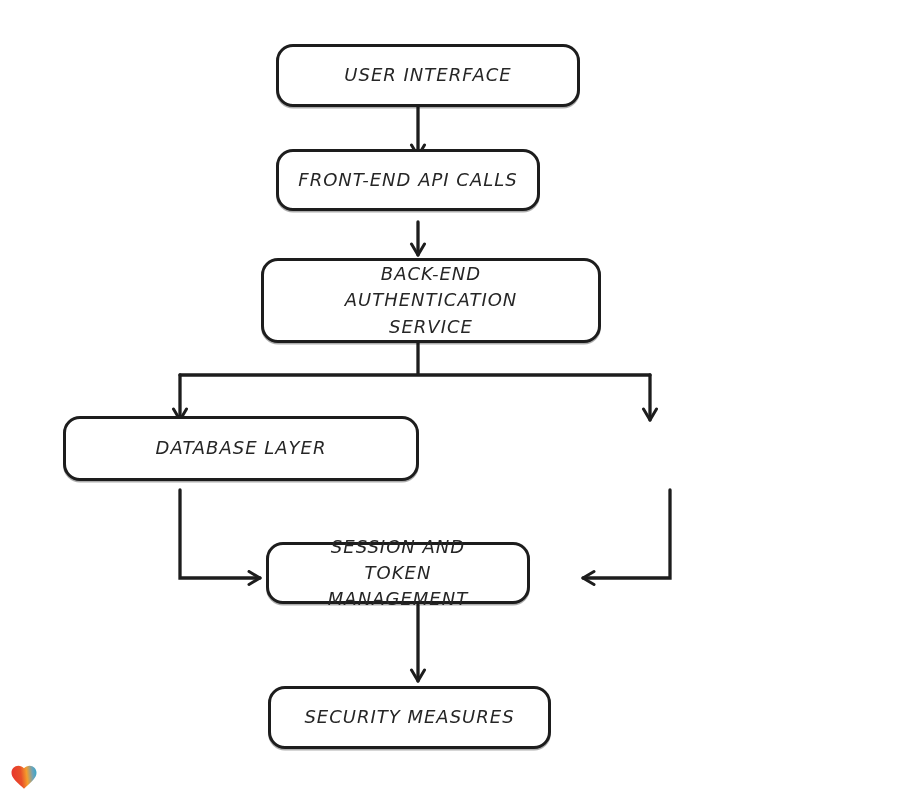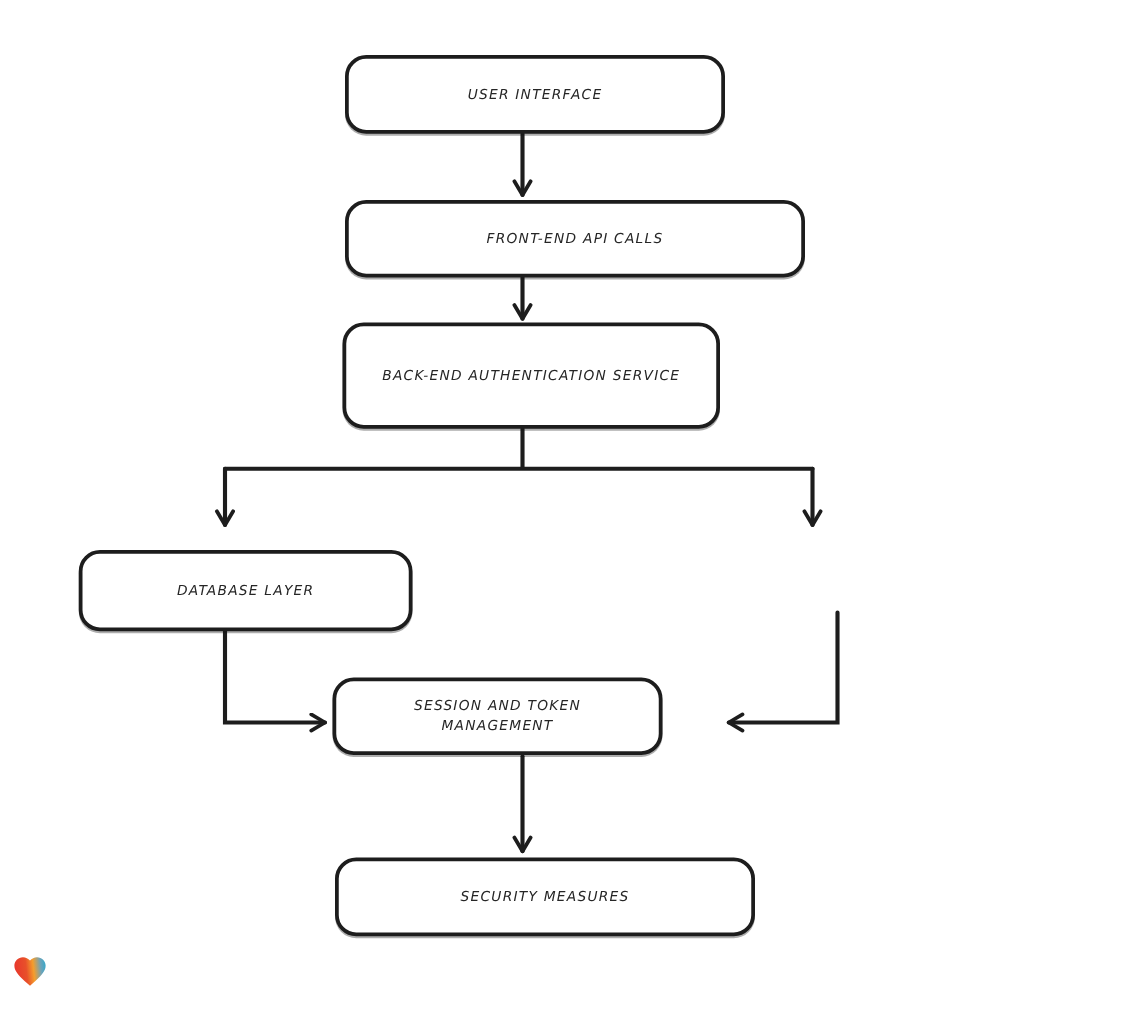--- a/index.html
+++ b/index.html
@@ -16,38 +16,38 @@
     box-sizing:border-box;
     background:#ffffff;
     border:3.5px solid #1d1d1d;
     border-radius:17px;
     display:flex;align-items:center;justify-content:center;
     text-align:center;
     box-shadow:0 1.5px 0 rgba(20,20,20,.35), inset 0 0 0 1px rgba(255,255,255,.6);
     z-index:2;
   }
   .node-label{
-    font-size:11px;
+    font-size:18px;
     font-style:italic;
     font-weight:500;
     letter-spacing:1px;
     color:#262626;
     line-height:1.45;
     text-transform:uppercase;
     padding:0 10px;
   }
   .n1{left:276px;top:44px;width:304px;height:63px}
-  .n2{left:276px;top:160px;width:368px;height:62px}
-  .n3{left:274px;top:258px;width:302px;height:85px}
+  .n2{left:276px;top:149px;width:264px;height:62px}
+  .n3{left:261px;top:258px;width:340px;height:85px}
   .n3 .node-label{max-width:250px}
-  .n4{left:63px;top:440px;width:267px;height:65px}
+  .n4{left:63px;top:416px;width:356px;height:65px}
   .n5{left:452px;top:424px;width:307px;height:65px}
   .n6{left:266px;top:542px;width:264px;height:62px}
   .n6 .node-label{max-width:190px}
-  .n7{left:268px;top:686px;width:336px;height:63px}
+  .n7{left:268px;top:686px;width:283px;height:63px}
   .watermark{position:absolute;left:9px;top:761px;width:30px;height:32px;z-index:3;}
 </style>
 </head>
 <body>
 
 <div class="canvas">
 
   <svg class="edges" viewBox="0 0 911 810" xmlns="http://www.w3.org/2000/svg">
     <defs>
       <marker id="arrow" markerWidth="20" markerHeight="18" refX="13" refY="8" orient="auto" markerUnits="userSpaceOnUse">

